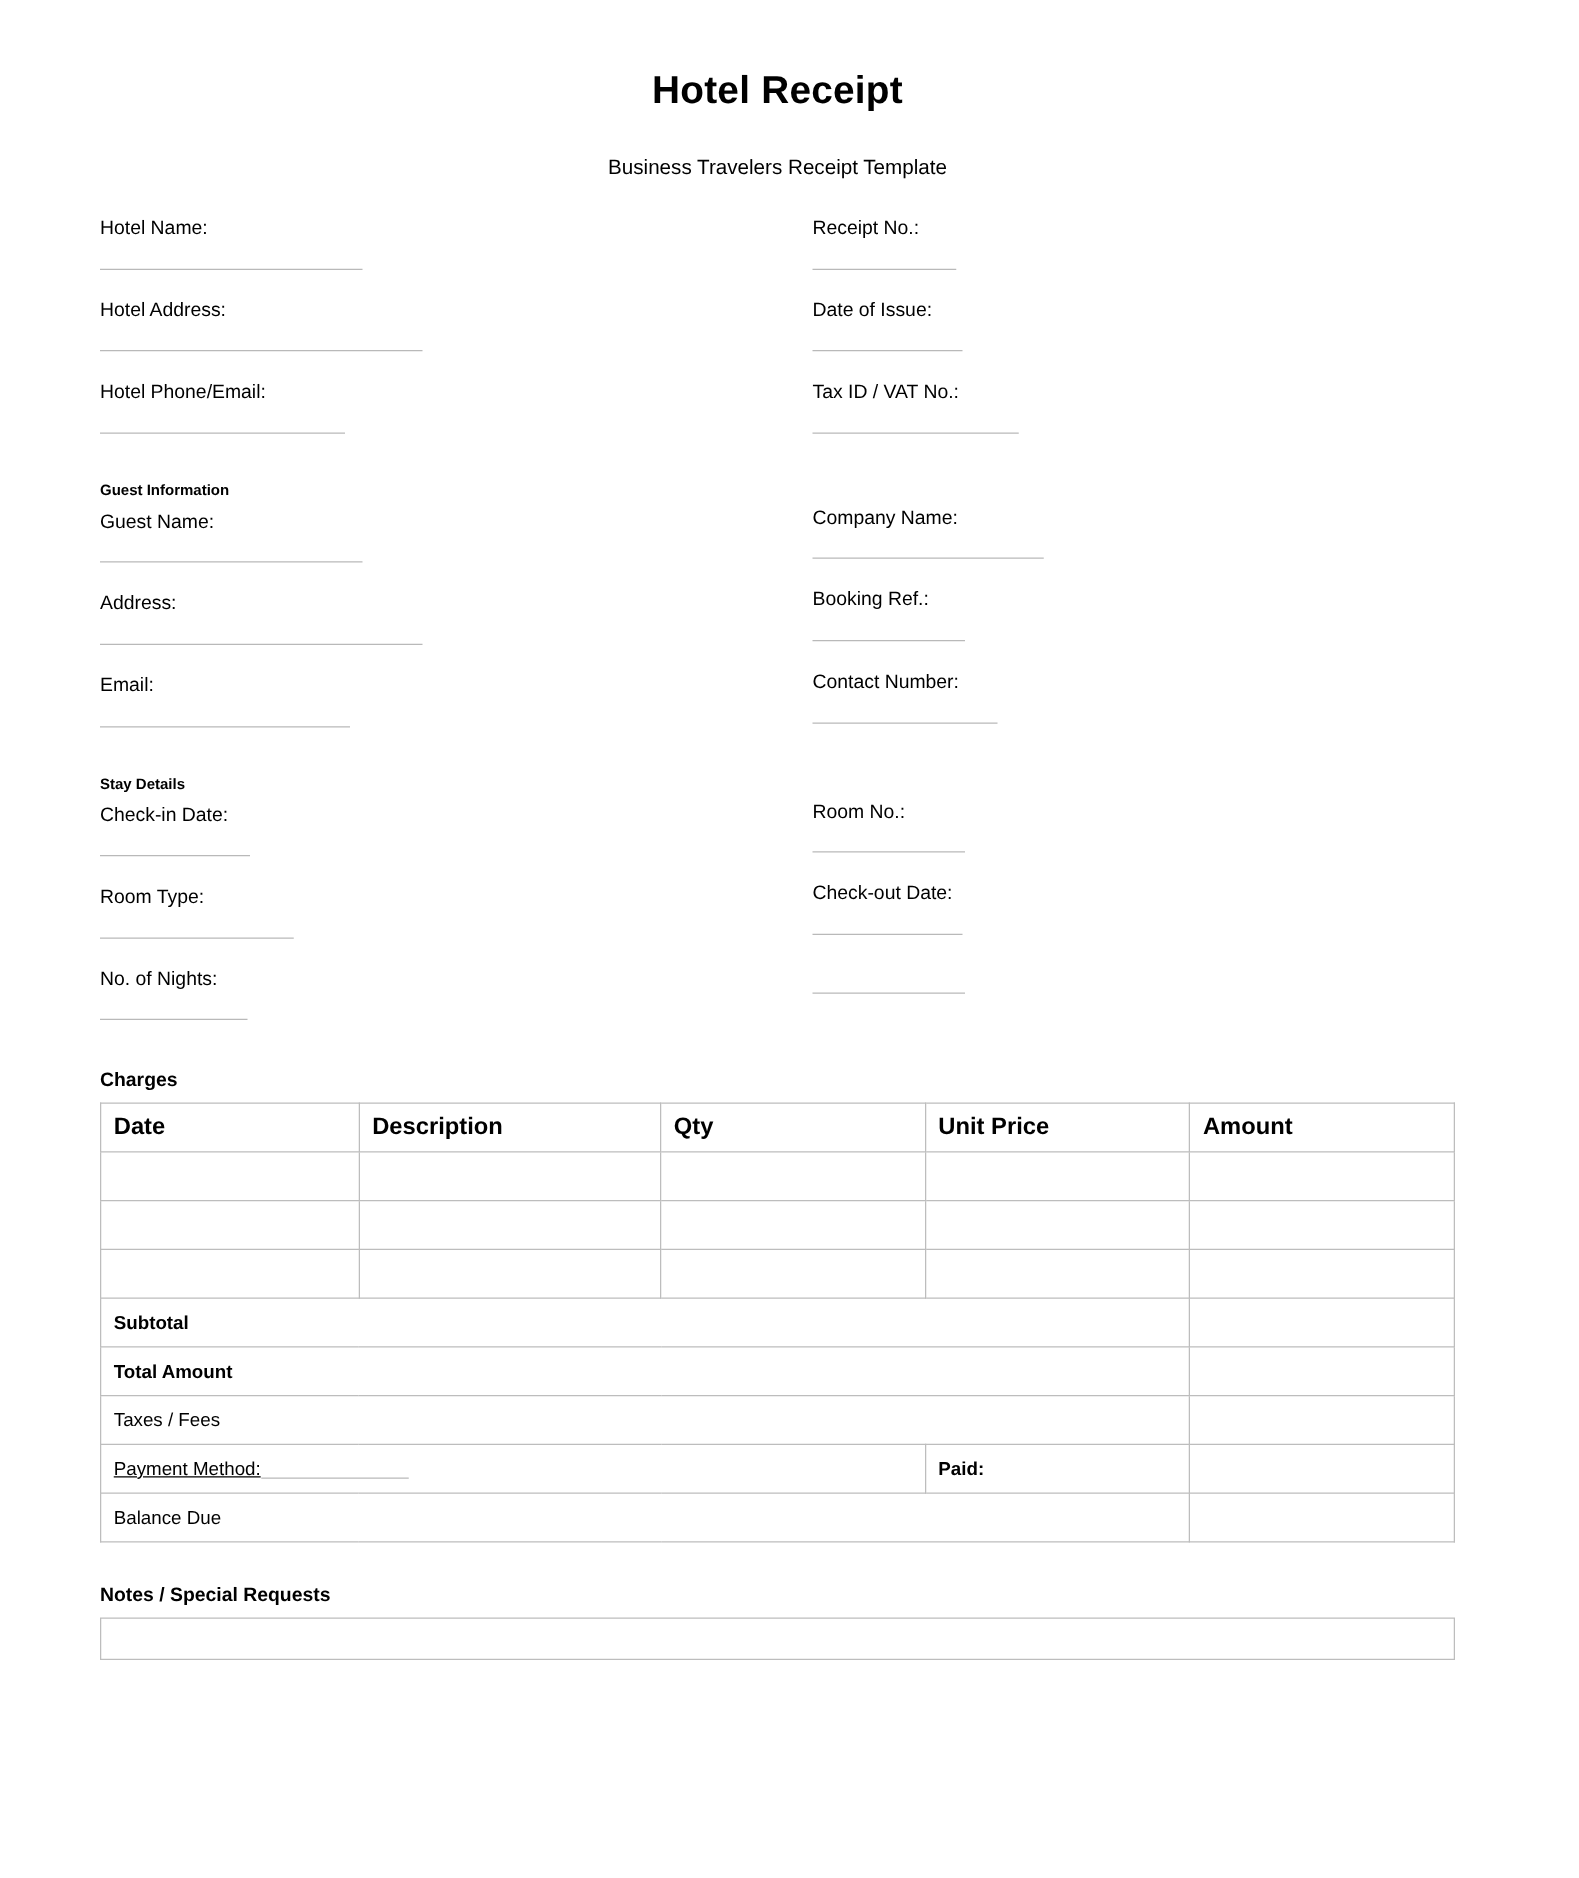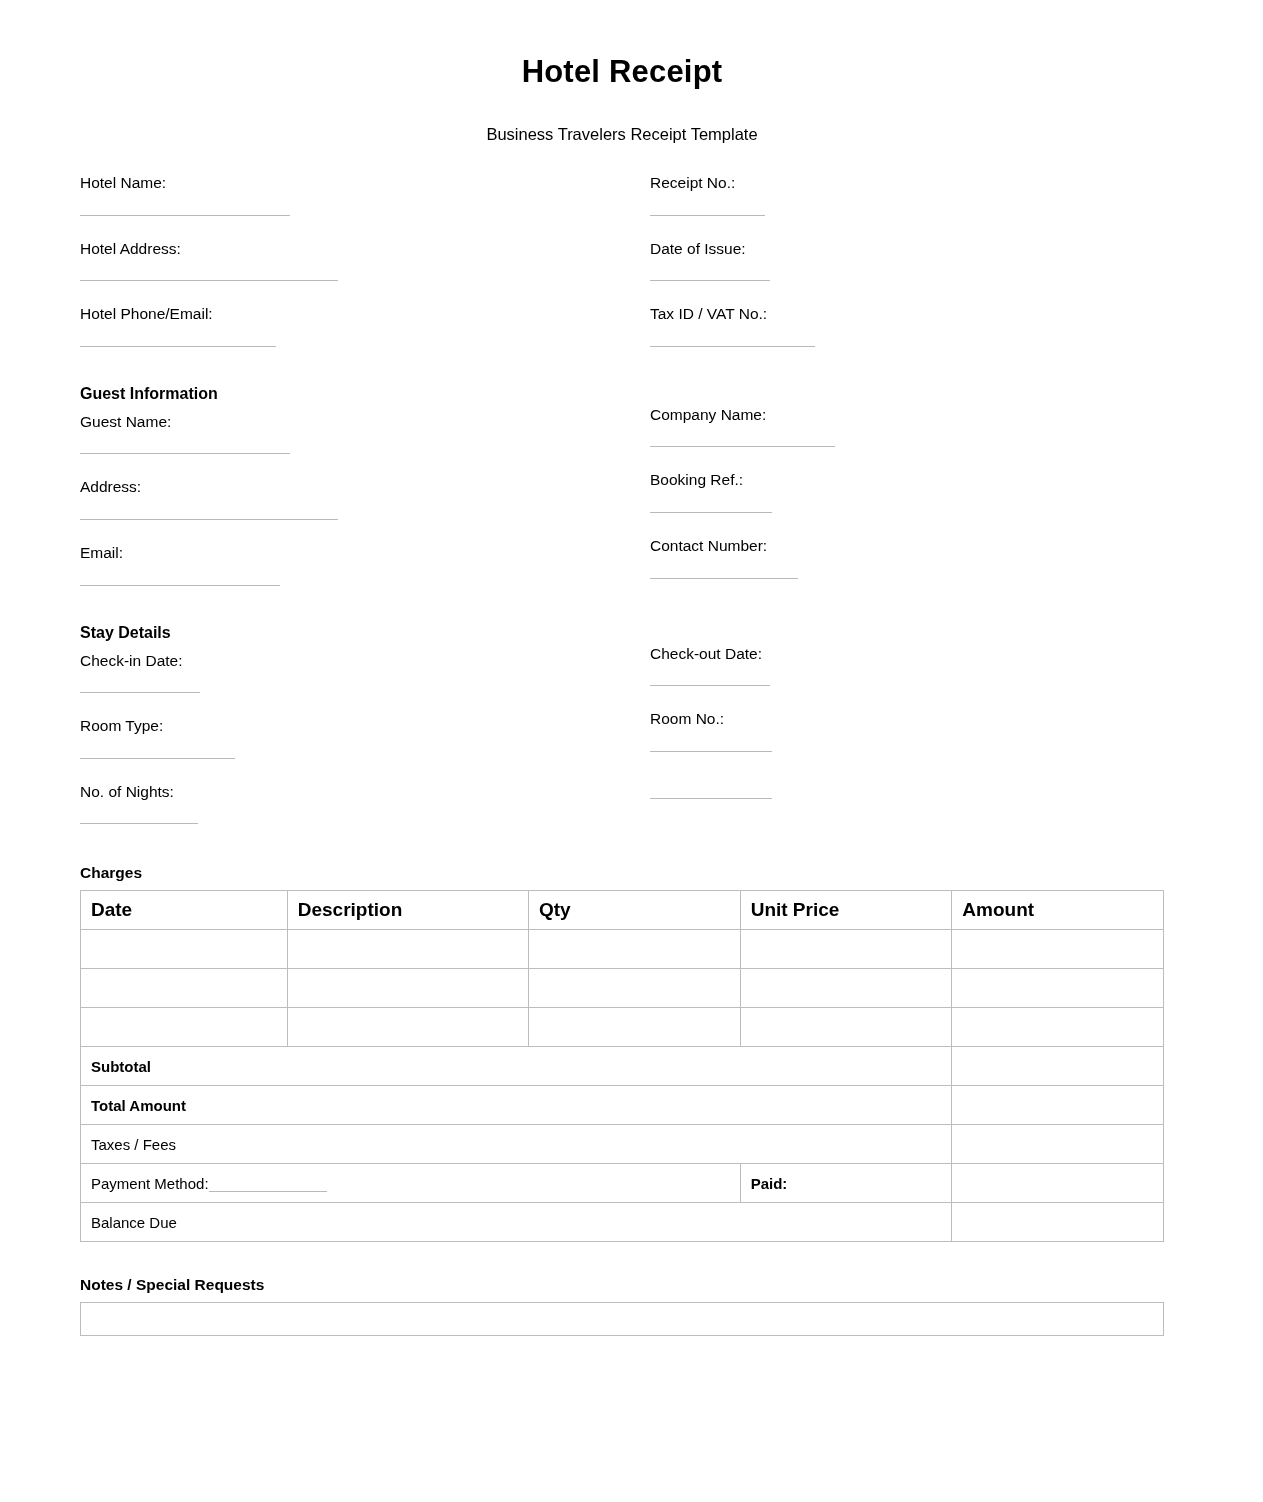--- a/index.html
+++ b/index.html
@@ -67,21 +67,21 @@
   .w-200 .rule { width: 200px; }
   .w-115 .rule { width: 115px; }
   .w-120 .rule { width: 120px; }
   .w-148 .rule { width: 148px; }
   .w-155 .rule { width: 155px; }
   .w-122 .rule { width: 122px; }
   .w-185 .rule { width: 185px; }
   .w-118 .rule { width: 118px; }
 
   .section-head {
-    font-size: 16px;
+    font-size: 12px;
     font-weight: bold;
     margin: 6px 0 10px 0;
   }
   .spacer-head {
     height: 27px;
   }
 
   .charges-head {
     font-size: 15.5px;
     font-weight: bold;
@@ -119,22 +119,23 @@
   td.sum-label.bold {
     font-weight: bold;
   }
   td.sum-value { }
 
   .pay-cell {
     position: relative;
   }
   .pay-inline {
     display: flex;
-    align-items: flex-end;
+    align-items: flex-start;
     gap: 0;
+    text-decoration: underline;
   }
   .pay-inline .label {
     font-size: 15px;
   }
   .pay-inline .rule {
     border-bottom: 1px solid #b9b9b9;
     width: 118px;
     height: 15px;
     display: inline-block;
   }
@@ -234,26 +235,26 @@
         <span class="label">Room Type:</span>
         <span class="rule"></span>
       </div>
       <div class="field w-118">
         <span class="label">No. of Nights:</span>
         <span class="rule"></span>
       </div>
     </div>
     <div class="col-right">
       <div class="spacer-head"></div>
+      <div class="field w-122">
+        <span class="label">Room No.:</span>
+        <span class="rule"></span>
+      </div>
       <div class="field w-120">
         <span class="label">Check-out Date:</span>
-        <span class="rule"></span>
-      </div>
-      <div class="field w-122">
-        <span class="label">Room No.:</span>
         <span class="rule"></span>
       </div>
       <div class="field w-122">
         <span class="rule"></span>
       </div>
     </div>
   </div>
 
   <div class="charges-head">Charges</div>
 

